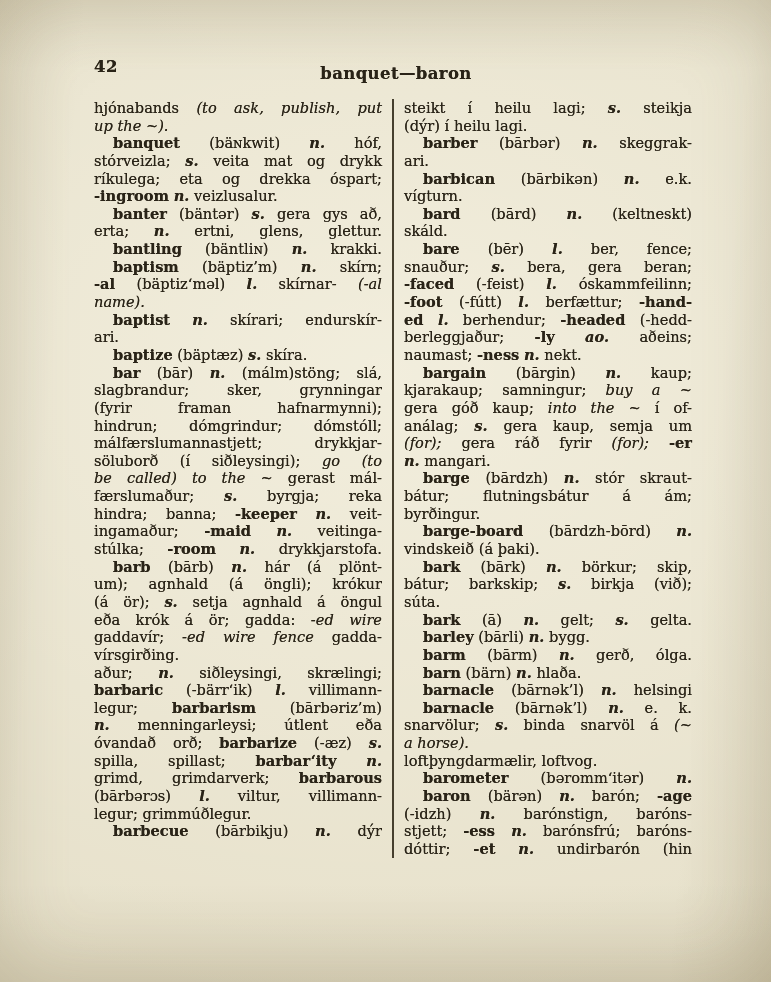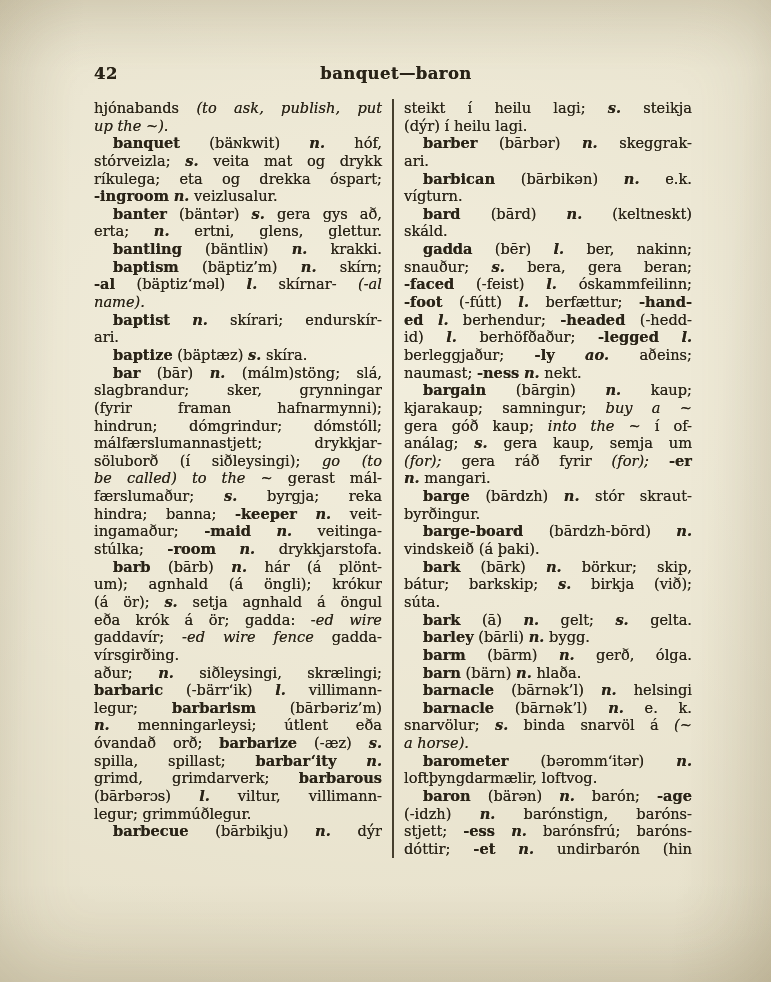--- a/index.html
+++ b/index.html
@@ -8,21 +8,21 @@
     font-family:"DejaVu Serif",serif;color:#292317;
     background:
       radial-gradient(160% 90% at 50% 38%, rgba(255,253,242,.45), rgba(255,253,242,0) 72%),
       linear-gradient(95deg, rgba(140,124,86,.14), rgba(140,124,86,0) 10%, rgba(140,124,86,0) 88%, rgba(140,124,86,.17)),
       linear-gradient(180deg, rgba(140,124,86,.12), rgba(140,124,86,0) 7%, rgba(140,124,86,0) 90%, rgba(140,124,86,.15)),
       #e7e1cb;
   }
   .vignette{position:absolute;inset:0;box-shadow:inset 0 0 80px rgba(112,98,62,.22);pointer-events:none;}
   .content{position:absolute;left:94px;top:57px;width:598px;
            text-shadow:0 0 .45px rgba(41,35,23,.8);}
-  .hdr{display:flex;align-items:flex-end;font-weight:bold;font-size:16.5px;line-height:20px;}
+  .hdr{display:flex;align-items:flex-start;font-weight:bold;font-size:16.5px;line-height:20px;}
   .pageno{width:70px;letter-spacing:.5px;}
   .title{flex:1;text-align:center;letter-spacing:.4px;padding-right:64px;margin-top:7px;}
   .cols{display:grid;grid-template-columns:288px 22px 288px;margin-top:15px;align-items:stretch;}
   .rule{justify-self:center;width:2px;background:#463f2e;}
   .col{font-size:14.6px;}
   .line{line-height:17.65px;height:17.65px;white-space:pre-wrap;text-align:left;overflow:visible;}
   .line.just{text-align:justify;text-align-last:justify;}
   .b{font-weight:bold;text-align:right;}
   .i{font-style:italic;text-align:right;}
   .g{font-weight:bold;font-style:italic;}
@@ -86,50 +86,50 @@
     <div class="rule"></div>
     <div class="col" id="col-right">
         <div class="line just"><span class="r">steikt í heilu lagi; </span><span class="g">s.</span><span class="r"> steikja</span></div>
         <div class="line"><span class="r">(dýr) í heilu lagi.</span></div>
         <div class="line just"><span class="ind"></span><span class="b">barber</span><span class="r"> (bārbər) </span><span class="g">n.</span><span class="r"> skeggrak-</span></div>
         <div class="line"><span class="r">ari.</span></div>
         <div class="line just"><span class="ind"></span><span class="b">barbican</span><span class="r"> (bārbikən) </span><span class="g">n.</span><span class="r"> e.k.</span></div>
         <div class="line"><span class="r">vígturn.</span></div>
         <div class="line just"><span class="ind"></span><span class="b">bard</span><span class="r"> (bārd) </span><span class="g">n.</span><span class="r"> (keltneskt)</span></div>
         <div class="line"><span class="r">skáld.</span></div>
-        <div class="line just"><span class="ind"></span><span class="b">gadda</span><span class="r"> (bēr) </span><span class="g">l.</span><span class="r"> ber, nakinn;</span></div>
+        <div class="line just"><span class="ind"></span><span class="b">bare</span><span class="r"> (bēr) </span><span class="g">l.</span><span class="r"> ber, fence;</span></div>
         <div class="line just"><span class="r">snauður; </span><span class="g">s.</span><span class="r"> bera, gera beran;</span></div>
         <div class="line just"><span class="b">-faced</span><span class="r"> (-feist) </span><span class="g">l.</span><span class="r"> óskammfeilinn;</span></div>
         <div class="line just"><span class="b">-foot</span><span class="r"> (-fútt) </span><span class="g">l.</span><span class="r"> berfættur; </span><span class="b">-hand-</span></div>
         <div class="line just"><span class="b">ed</span><span class="r"> </span><span class="g">l.</span><span class="r"> berhendur; </span><span class="b">-headed</span><span class="r"> (-hedd-</span></div>
-        <div class="line just"><span class="r">id) </span><span class="g">l.</span><span class="r"> berhöfðaður; </span><span class="b">-legged</span><span class="r"> </span><span class="g">l.</span></div>
         <div class="line just"><span class="r">berleggjaður; </span><span class="b">-ly</span><span class="r"> </span><span class="g">ao.</span><span class="r"> aðeins;</span></div>
         <div class="line"><span class="r">naumast; </span><span class="b">-ness</span><span class="r"> </span><span class="g">n.</span><span class="r"> nekt.</span></div>
         <div class="line just"><span class="ind"></span><span class="b">bargain</span><span class="r"> (bārgin) </span><span class="g">n.</span><span class="r"> kaup;</span></div>
         <div class="line just"><span class="r">kjarakaup; samningur; </span><span class="i">buy a ~</span></div>
         <div class="line just"><span class="r">gera góð kaup; </span><span class="i">into the ~</span><span class="r"> í of-</span></div>
         <div class="line just"><span class="r">análag; </span><span class="g">s.</span><span class="r"> gera kaup, semja um</span></div>
         <div class="line just"><span class="i">(for);</span><span class="r"> gera ráð fyrir </span><span class="i">(for);</span><span class="r"> </span><span class="b">-er</span></div>
         <div class="line"><span class="g">n.</span><span class="r"> mangari.</span></div>
         <div class="line just"><span class="ind"></span><span class="b">barge</span><span class="r"> (bārdzh) </span><span class="g">n.</span><span class="r"> stór skraut-</span></div>
+        <div class="line just"><span class="r">bátur; flutningsbátur á ám;</span></div>
         <div class="line"><span class="r">byrðingur.</span></div>
         <div class="line just"><span class="ind"></span><span class="b">barge-board</span><span class="r"> (bārdzh-bōrd) </span><span class="g">n.</span></div>
         <div class="line"><span class="r">vindskeið (á þaki).</span></div>
         <div class="line just"><span class="ind"></span><span class="b">bark</span><span class="r"> (bārk) </span><span class="g">n.</span><span class="r"> börkur; skip,</span></div>
         <div class="line just"><span class="r">bátur; barkskip; </span><span class="g">s.</span><span class="r"> birkja (við);</span></div>
         <div class="line"><span class="r">súta.</span></div>
         <div class="line just"><span class="ind"></span><span class="b">bark</span><span class="r"> (ā) </span><span class="g">n.</span><span class="r"> gelt; </span><span class="g">s.</span><span class="r"> gelta.</span></div>
         <div class="line"><span class="ind"></span><span class="b">barley</span><span class="r"> (bārli) </span><span class="g">n.</span><span class="r"> bygg.</span></div>
         <div class="line just"><span class="ind"></span><span class="b">barm</span><span class="r"> (bārm) </span><span class="g">n.</span><span class="r"> gerð, ólga.</span></div>
         <div class="line"><span class="ind"></span><span class="b">barn</span><span class="r"> (bärn) </span><span class="g">n.</span><span class="r"> hlaða.</span></div>
         <div class="line just"><span class="ind"></span><span class="b">barnacle</span><span class="r"> (bārnək’l) </span><span class="g">n.</span><span class="r"> helsingi</span></div>
         <div class="line just"><span class="ind"></span><span class="b">barnacle</span><span class="r"> (bārnək’l) </span><span class="g">n.</span><span class="r"> e. k.</span></div>
         <div class="line just"><span class="r">snarvölur; </span><span class="g">s.</span><span class="r"> binda snarvöl á </span><span class="i">(~</span></div>
         <div class="line"><span class="i">a horse).</span></div>
+        <div class="line"><span class="r">loftþyngdarmælir, loftvog.</span></div>
         <div class="line just"><span class="ind"></span><span class="b">barometer</span><span class="r"> (bəromm‘itər) </span><span class="g">n.</span></div>
-        <div class="line"><span class="r">loftþyngdarmælir, loftvog.</span></div>
         <div class="line just"><span class="ind"></span><span class="b">baron</span><span class="r"> (bärən) </span><span class="g">n.</span><span class="r"> barón; </span><span class="b">-age</span></div>
         <div class="line just"><span class="r">(-idzh) </span><span class="g">n.</span><span class="r"> barónstign, baróns-</span></div>
         <div class="line just"><span class="r">stjett; </span><span class="b">-ess</span><span class="r"> </span><span class="g">n.</span><span class="r"> barónsfrú; baróns-</span></div>
         <div class="line just"><span class="r">dóttir; </span><span class="b">-et</span><span class="r"> </span><span class="g">n.</span><span class="r"> undirbarón (hin</span></div>
       </div>
   </div>
 </div>
 
 </body></html>

